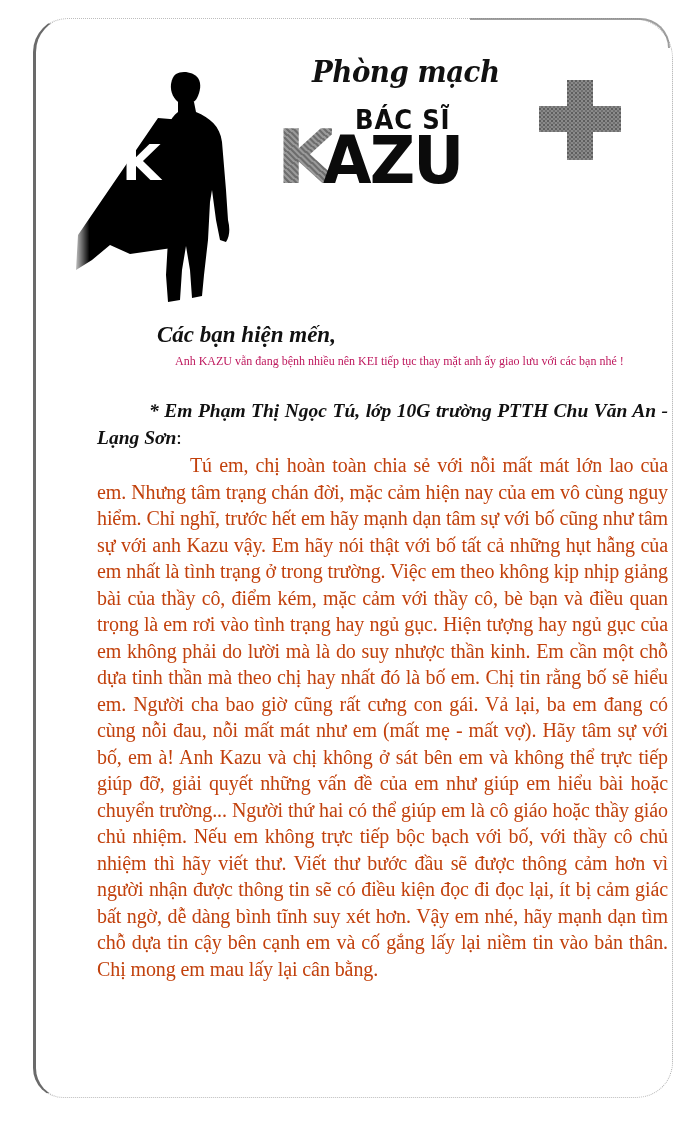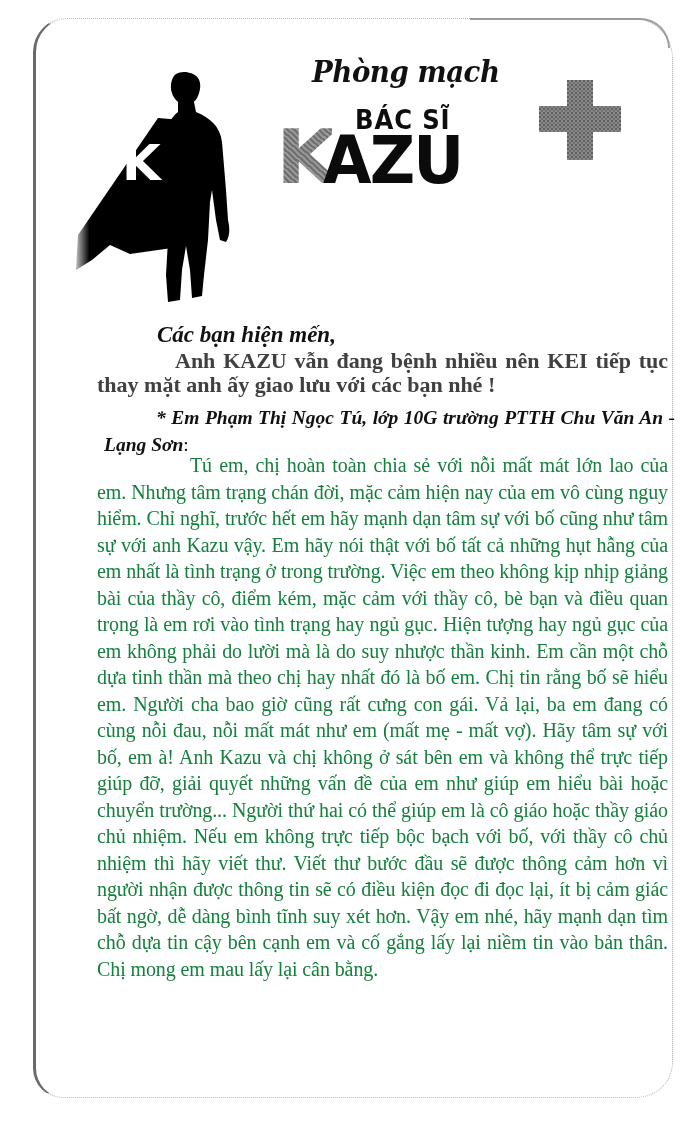--- a/index.html
+++ b/index.html
@@ -122,57 +122,56 @@
       font-style: italic;
       font-size: 23px;
       margin: 0;
       color: #111;
     }
     .intro {
       position: absolute;
       left: 97px;
       top: 349px;
       width: 571px;
-      font-size: 22px;
+      font-size: 12px;
       line-height: 24px;
       text-align: justify;
       text-indent: 78px;
       margin: 0;
-      color: #404040;
-      font-weight: bold;
+      color: #be185d;
     }
     .question {
       position: absolute;
       left: 97px;
       top: 397px;
       width: 571px;
       font-size: 19.5px;
       line-height: 27px;
       font-weight: bold;
       font-style: italic;
       text-indent: 52px;
       text-align: justify;
-      margin: 7px;
+      margin: 0;
       color: #111;
     }
     .question .author-tail {
       font-weight: normal;
       font-style: normal;
     }
     .answer {
       position: absolute;
       left: 97px;
       top: 452px;
       width: 571px;
       font-size: 20px;
       line-height: 26.5px;
       text-align: justify;
       text-indent: 93px;
       margin: 0;
-      color: #15803d;
+      color: #c2410c;
       letter-spacing: -0.1px;
     }
   </style>
 </head>
 <body>
 
 <div class="page-frame"></div>
 <div class="frame-top-right"></div>
 
 <svg class="hero-silhouette" viewBox="0 0 170 235" xmlns="http://www.w3.org/2000/svg">

